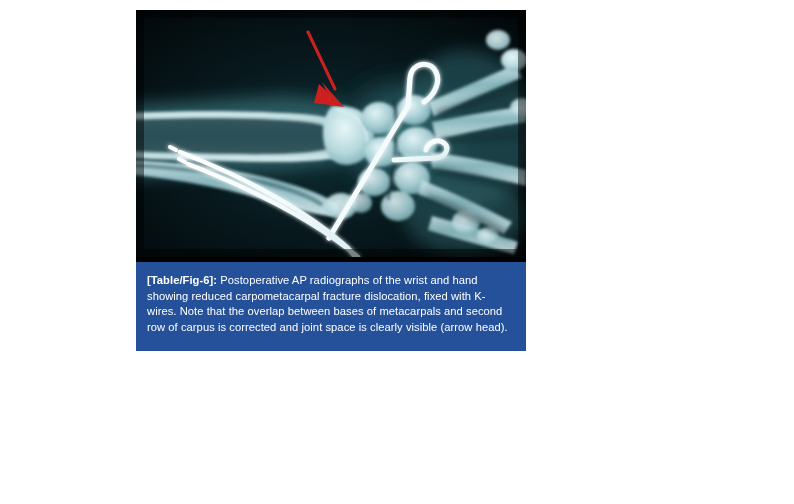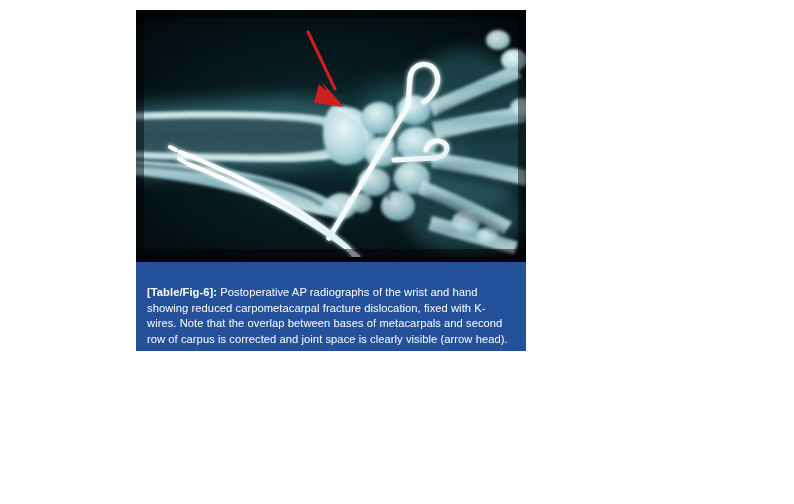--- a/index.html
+++ b/index.html
@@ -38,21 +38,21 @@
 
   
   #caption-box {
     position: absolute;
     left: 0;
     top: 252px;
     width: 390px;
     height: 89px;
     background: #25509a;
     box-sizing: border-box;
-    padding: 23px 11px 8px 11px;
+    padding: 11px 11px 8px 11px;
   }
   #caption-text {
     color: #ffffff;
     font-family: "Liberation Sans", sans-serif;
     font-size: 11.2px;
     line-height: 15.6px;
     letter-spacing: 0.05px;
     margin: 0;
   }
   #caption-label {

